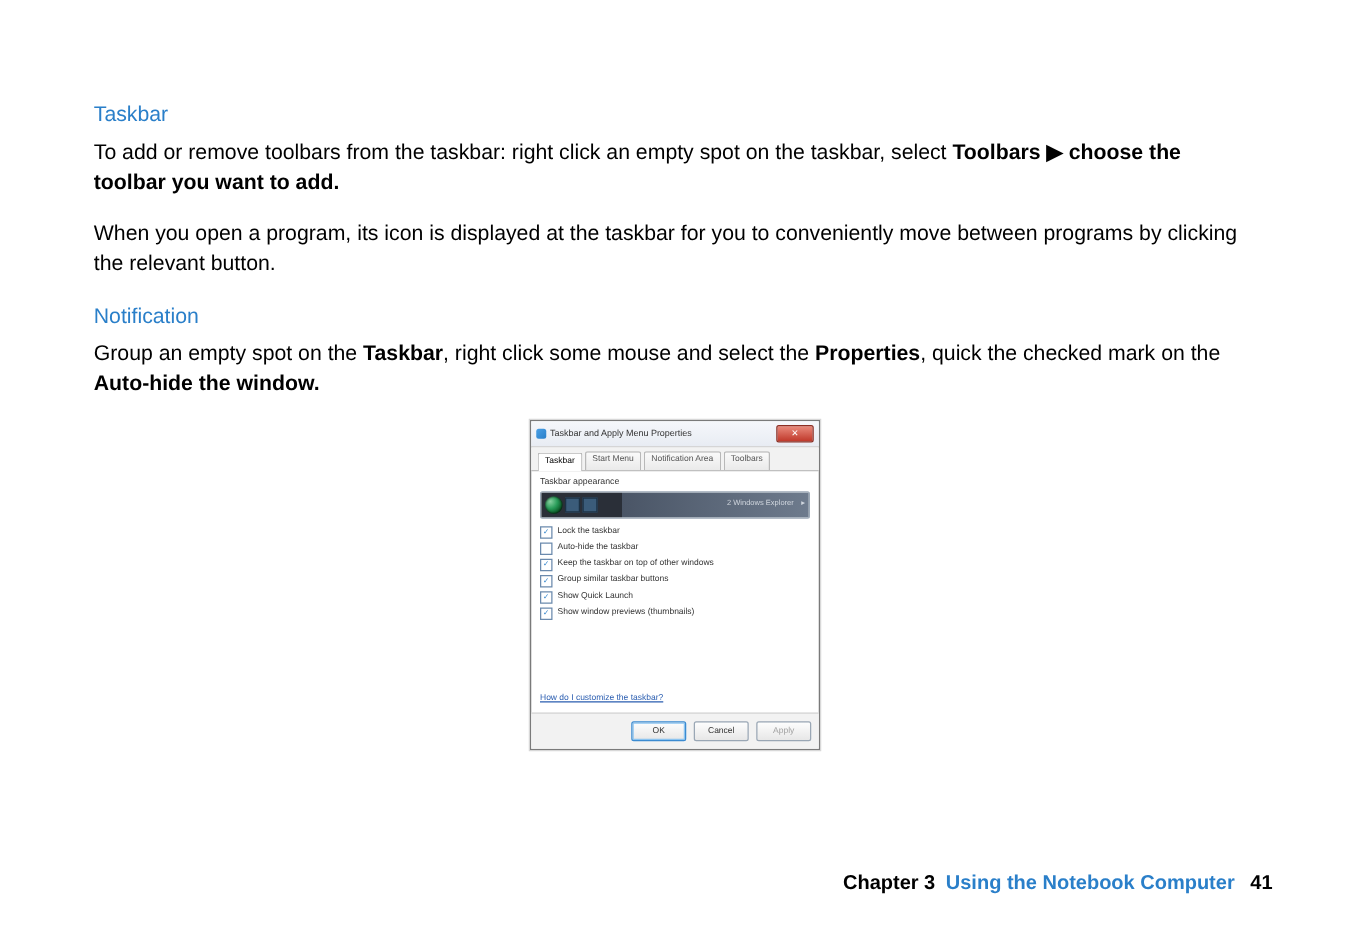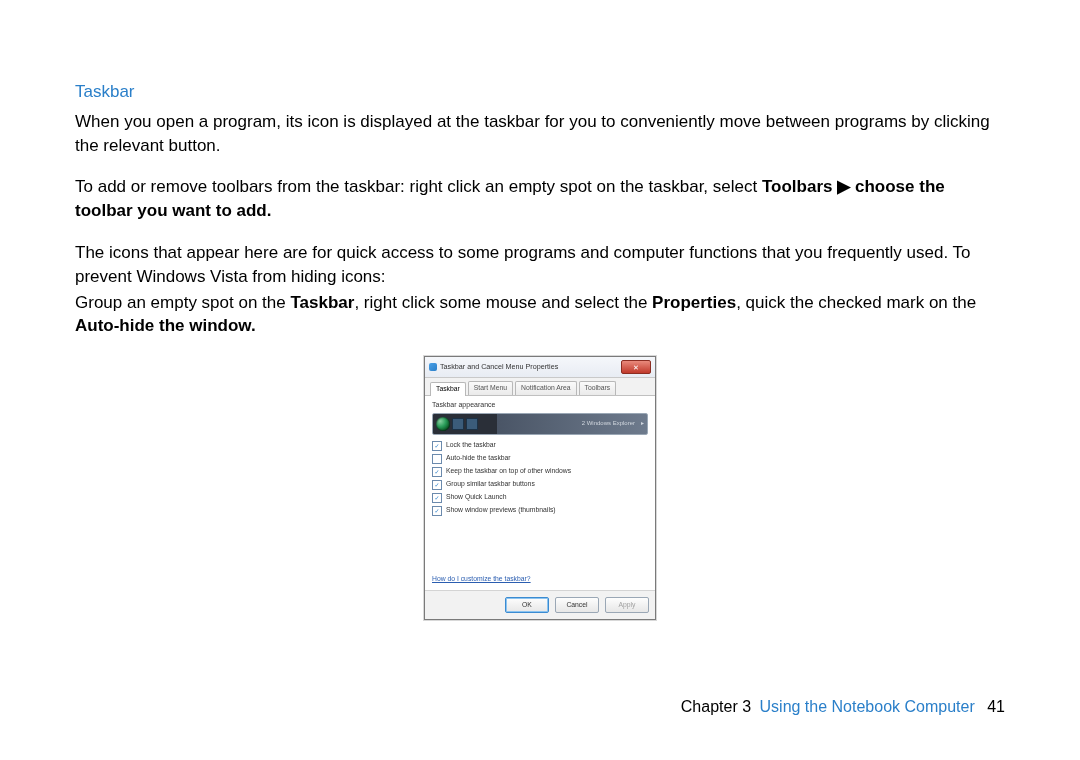--- a/index.html
+++ b/index.html
@@ -155,53 +155,54 @@
   .dbtn.default {
     border-color: #3b8bd1;
     box-shadow: 0 0 0 1px #8cc4f0 inset;
   }
   .dbtn.disabled { color: #a0a0a0; }
 
   
   .footer {
     position: absolute;
     bottom: 42px;
-    right: 75px;
+    right: 62px;
     font-size: 16px;
+    font-weight: bold;
   }
   .footer .chapter-label { color: #000; }
   .footer .chapter-title { color: #2a7fc9; margin: 0 8px 0 4px; }
   .footer .page-num { color: #000; }
 </style>
 </head>
 <body>
 
 <div class="page">
 
   <div>
     <div class="section-heading">Taskbar</div>
-    <p class="para">When you open a program, its icon is displayed at the taskbar for you to conveniently move between programs by clicking the relevant button.</p>
     <p class="para">
       <span>To add or remove toolbars from the taskbar: right click an empty spot on the taskbar, select </span><span class="bold">Toolbars </span><span class="bold">▶</span><span class="bold"> choose the toolbar you want to add.</span>
     </p>
+    <p class="para">When you open a program, its icon is displayed at the taskbar for you to conveniently move between programs by clicking the relevant button.</p>
   </div>
 
   <div style="margin-top:14px;">
-    <p class="para2">The icons that appear here are for quick access to some programs and computer functions that you frequently used. To prevent Windows Vista from hiding icons:</p>
+    <div class="section-heading">Notification</div>
     <p class="para">
       <span>Group an empty spot on the </span><span class="bold">Taskbar</span><span>, right click some mouse and select the </span><span class="bold">Properties</span><span>, quick the checked mark on the </span><span class="bold">Auto-hide the window.</span>
     </p>
   </div>
 
   <div class="dialog-wrap">
     <div class="dialog">
       <div class="titlebar">
         <div class="title-left">
           <span class="win-icon"></span>
-          <span class="title-text">Taskbar and Cancel Menu Properties</span>
+          <span class="title-text">Taskbar and Apply Menu Properties</span>
         </div>
         <div class="close-btn"></div>
       </div>
 
       <div class="tabs">
         <div class="tab active">Taskbar</div>
         <div class="tab">Start Menu</div>
         <div class="tab">Notification Area</div>
         <div class="tab">Toolbars</div>
       </div>

